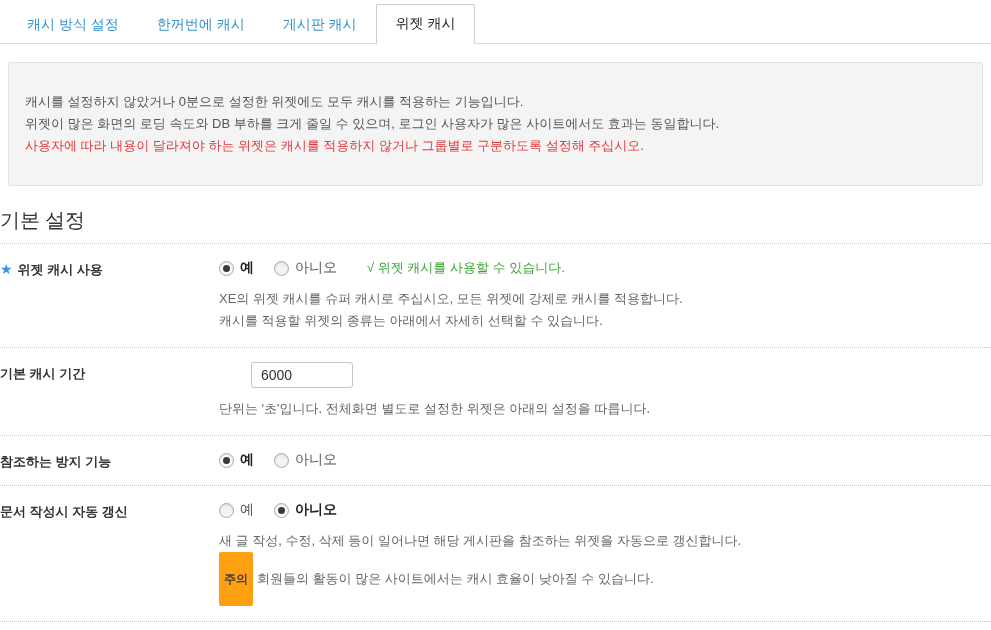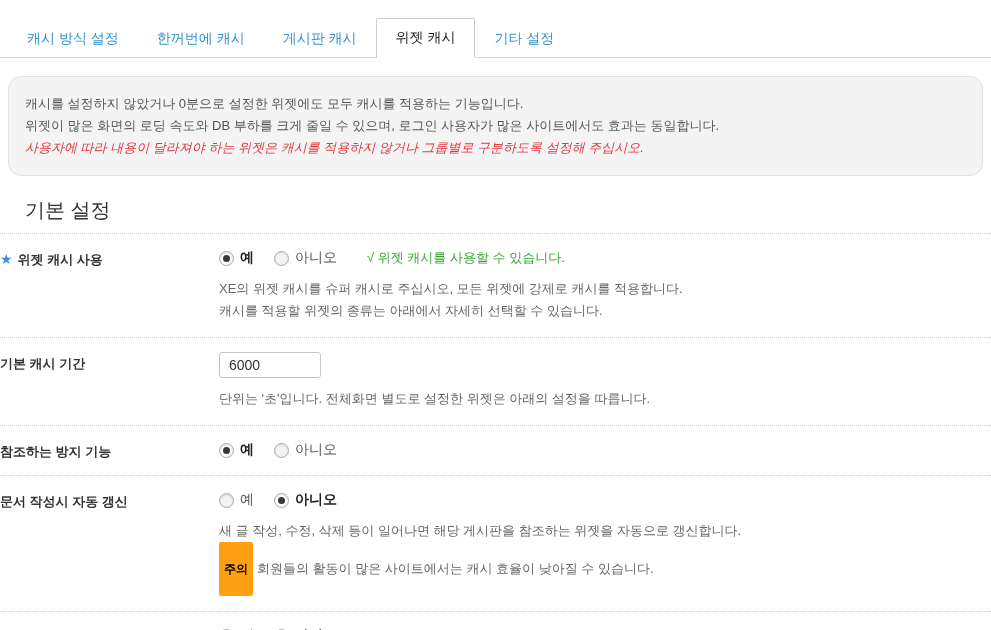--- a/index.html
+++ b/index.html
@@ -7,46 +7,46 @@
   body {
     width: 991px; height: 630px;
     font-family: "Liberation Sans", "DejaVu Sans", sans-serif;
     color: #333; overflow: hidden;
   }
   
   .tabbar {
     display: flex; align-items: flex-end;
     padding: 16px 0 0 8px;
     border-bottom: 1px solid #d6dade;
-    height: 58px;
+    height: 44px;
   }
   .tab {
     font-size: 14px; color: #3493d0; cursor: pointer;
     padding: 11px 19px 12px; line-height: 15px;
     margin-bottom: -1px; white-space: nowrap;
   }
   .tab.active {
     color: #222; font-weight: normal; background: #fff;
     border: 1px solid #c9ced2; border-bottom: 1px solid #fff;
     border-radius: 2px 2px 0 0;
   }
   
   .notice {
     margin: 18px 8px 0 8px;
     background: #f4f4f4;
     border: 1px solid #e3e3e3;
-    border-radius: 13px;
-    padding: 16px 16px;
+    border-radius: 2px;
+    padding: 28px 16px;
     font-size: 13px; color: #555; line-height: 22px;
   }
-  .notice .warning { color: #e0393b; font-style: italic; }
+  .notice .warning { color: #e0393b; }
   
   .section-title {
     font-size: 20px; font-weight: normal; color: #333;
-    margin: 21px 8px 0 25px; line-height: 26px;
+    margin: 21px 8px 0 0; line-height: 26px; font-family: Liberation Serif, serif;
   }
   .form { margin: 10px 0 0 0; }
   .row {
     display: flex;
     border-top: 1px dotted #c9c9c9;
     padding: 14px 0 15px 0;
   }
   .row-label {
     flex: 0 0 206px; text-align: left;
     font-size: 13px; font-weight: bold; color: #333;
@@ -70,42 +70,42 @@
   }
   .rlabel { font-size: 14px; color: #555; margin-left: 6px; }
   .rlabel.sel { font-weight: bold; color: #222; }
   .status-ok { font-size: 13px; color: #37a532; margin-left: 10px; text-align: center; }
   
   .desc { margin-top: 10px; font-size: 13px; color: #666; line-height: 22px; }
   .desc p { margin: 0; }
   .link { color: #3a96d5; text-decoration: none; cursor: pointer; }
   .ext-icon { display: inline-block; vertical-align: -1px; margin-left: 4px; }
   .badge {
-    display: inline-block; background: #ffa012; color: #000000;
+    display: inline-block; background: #ffa012; color: #404040;
     font-size: 12px; font-weight: bold; line-height: 16px;
     padding: 19px 5px; border-radius: 2px; margin-right: 4px;
   }
   
   .text-input {
     width: 102px; height: 26px;
     border: 1px solid #c5c5c5; border-radius: 3px;
     padding: 0 9px; font-size: 14px; color: #333;
     font-family: "Liberation Sans", "DejaVu Sans", sans-serif;
     background: #fff;
+    margin-left: 32px;
   }
 </style>
 </head>
 <body>
 
 <div class="tabbar">
   <div class="tab">캐시 방식 설정</div>
   <div class="tab">한꺼번에 캐시</div>
   <div class="tab">게시판 캐시</div>
   <div class="tab active">위젯 캐시</div>
-  <div class="tab">기타 설정</div>
 </div>
 
 <div class="notice">
   <p>캐시를 설정하지 않았거나 0분으로 설정한 위젯에도 모두 캐시를 적용하는 기능입니다.</p>
   <p>위젯이 많은 화면의 로딩 속도와 DB 부하를 크게 줄일 수 있으며, 로그인 사용자가 많은 사이트에서도 효과는 동일합니다.</p>
   <p class="warning">사용자에 따라 내용이 달라져야 하는 위젯은 캐시를 적용하지 않거나 그룹별로 구분하도록 설정해 주십시오.</p>
 </div>
 
 <h2 class="section-title">기본 설정</h2>
 

